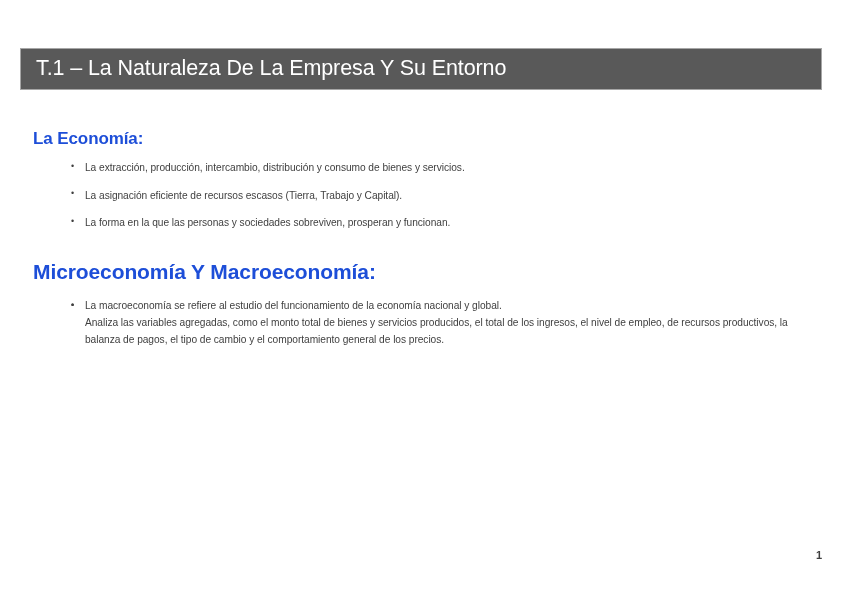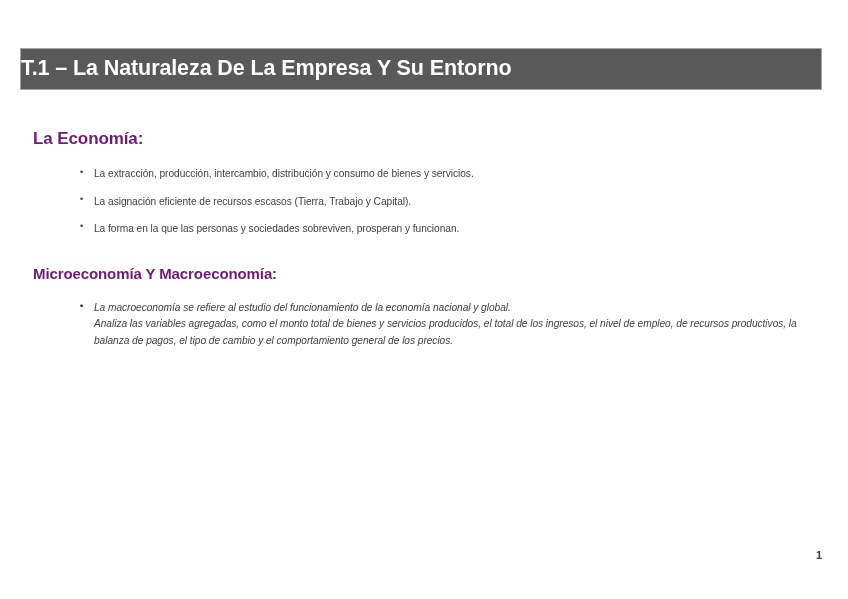--- a/index.html
+++ b/index.html
@@ -33,22 +33,23 @@
     height: 42px;
     background: #595959;
     border: 1px solid #a6a6a6;
     box-sizing: border-box;
     display: flex;
     align-items: center;
   }
   .title-text {
     color: #ffffff;
     font-size: 21.5px;
-    font-weight: bold;
+    font-weight: normal;
     letter-spacing: -0.1px;
+    padding-left: 15px;
     white-space: nowrap;
     line-height: 1;
     text-align: center;
   }
 
   
   .content {
     position: absolute;
     left: 33px;
     top: 128px;
@@ -59,31 +60,31 @@
     margin: 0;
   }
   .section + .section {
     margin-top: 28px;
   }
 
   h2.section-heading {
     margin: 0 0 9px 0;
     font-size: 17px;
     font-weight: bold;
-    color: #701a75;
+    color: #1d4ed8;
     letter-spacing: -0.1px;
     line-height: 1.25;
   }
   h2.section-heading.second {
-    font-size: 15px;
+    font-size: 21px;
   }
 
   ul.bullets {
     list-style: none;
-    margin: 16px;
+    margin: 7px;
     padding: 0;
   }
   ul.bullets > li {
     position: relative;
     padding-left: 45px;
     font-size: 10.2px;
     line-height: 1.62;
     color: #3f3f3f;
     letter-spacing: -0.05px;
   }
@@ -101,21 +102,20 @@
   ul.simple > li {
     line-height: 1.68;
   }
 
   
   ul.paras > li {
     line-height: 1.62;
   }
   ul.paras > li + li {
     margin-top: 13px;
-    font-style: italic;
   }
   ul.paras > li p {
     margin: 0;
   }
 
   
   .page-number {
     position: absolute;
     right: 26px;
     bottom: 38px;

